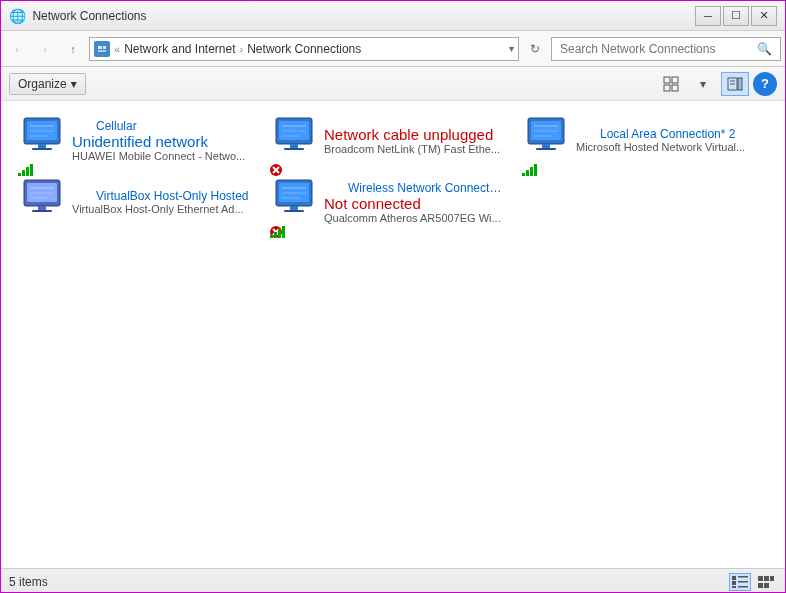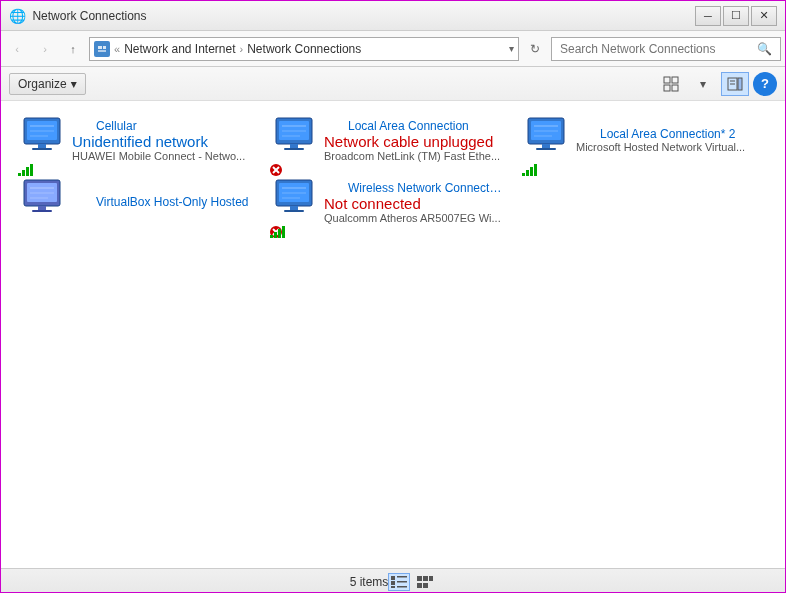--- a/index.html
+++ b/index.html
@@ -267,21 +267,21 @@
       overflow: hidden;
       text-overflow: ellipsis;
     }
 
     
     .status-bar {
       background: linear-gradient(to bottom, #f0f0f0, #e8e8e8);
       height: 26px;
       display: flex;
       align-items: center;
-      justify-content: center;
+      justify-content: space-between;
       padding: 0 8px;
       border-top: 1px solid #ccc;
     }
     .status-text { font-size: 12px; color: #333; }
     .status-icons { display: flex; gap: 4px; }
     .status-icon-btn {
       width: 22px;
       height: 18px;
       background: transparent;
       border: 1px solid transparent;
@@ -419,21 +419,20 @@
         <span>
             <svg width="12" height="12" viewBox="0 0 12 12">
     <circle cx="6" cy="6" r="6" fill="#cc0000"></circle>
     <line x1="3" y1="3" x2="9" y2="9" stroke="white" stroke-width="2"></line>
     <line x1="9" y1="3" x2="3" y2="9" stroke="white" stroke-width="2"></line>
   </svg>
           </span>
       </div>
     </div>
     <div class="item-info">
-      <div class="item-name">Local Area Connection</div>
       <div class="item-status red">Network cable unplugged</div>
       <div class="item-adapter">Broadcom NetLink (TM) Fast Ethe...</div>
     </div>
   </div>
     <div class="network-item">
     <div class="item-icon-container">
       <svg width="48" height="40" viewBox="0 0 48 40">
 
     <rect x="6" y="2" width="36" height="26" rx="2" fill="#3377cc" stroke="#1a4488" stroke-width="1"></rect>
     <rect x="9" y="5" width="30" height="19" rx="1" fill="#4499ff"></rect>
@@ -474,20 +473,21 @@
     <line x1="12" y1="10" x2="36" y2="10" stroke="white" stroke-width="0.8" opacity="0.5"></line>
     <line x1="12" y1="15" x2="36" y2="15" stroke="white" stroke-width="0.8" opacity="0.3"></line>
     <line x1="12" y1="20" x2="30" y2="20" stroke="white" stroke-width="0.8" opacity="0.3"></line>
   </svg>
       <div class="status-overlay">
         
       </div>
     </div>
     <div class="item-info">
       <div class="item-name">VirtualBox Host-Only Hosted</div>
+      <div class="item-adapter">VirtualBox Host-Only Ethernet Ad...</div>
     </div>
   </div>
     <div class="network-item">
     <div class="item-icon-container">
       <svg width="48" height="40" viewBox="0 0 48 40">
 
     <rect x="6" y="2" width="36" height="26" rx="2" fill="#3377cc" stroke="#1a4488" stroke-width="1"></rect>
     <rect x="9" y="5" width="30" height="19" rx="1" fill="#4499ff"></rect>
 
     <rect x="20" y="28" width="8" height="4" fill="#3377cc"></rect>

